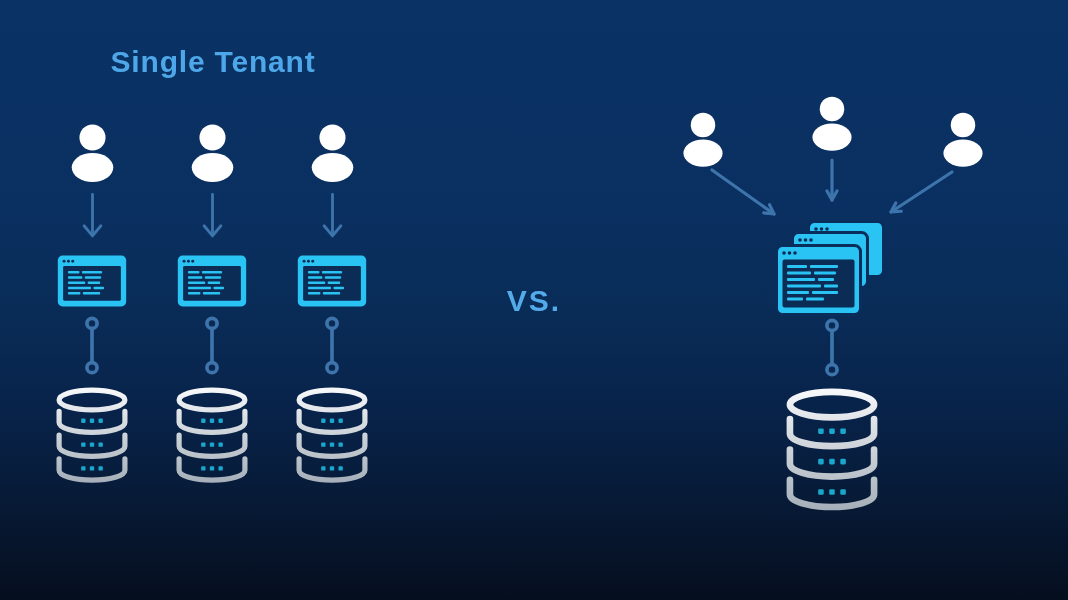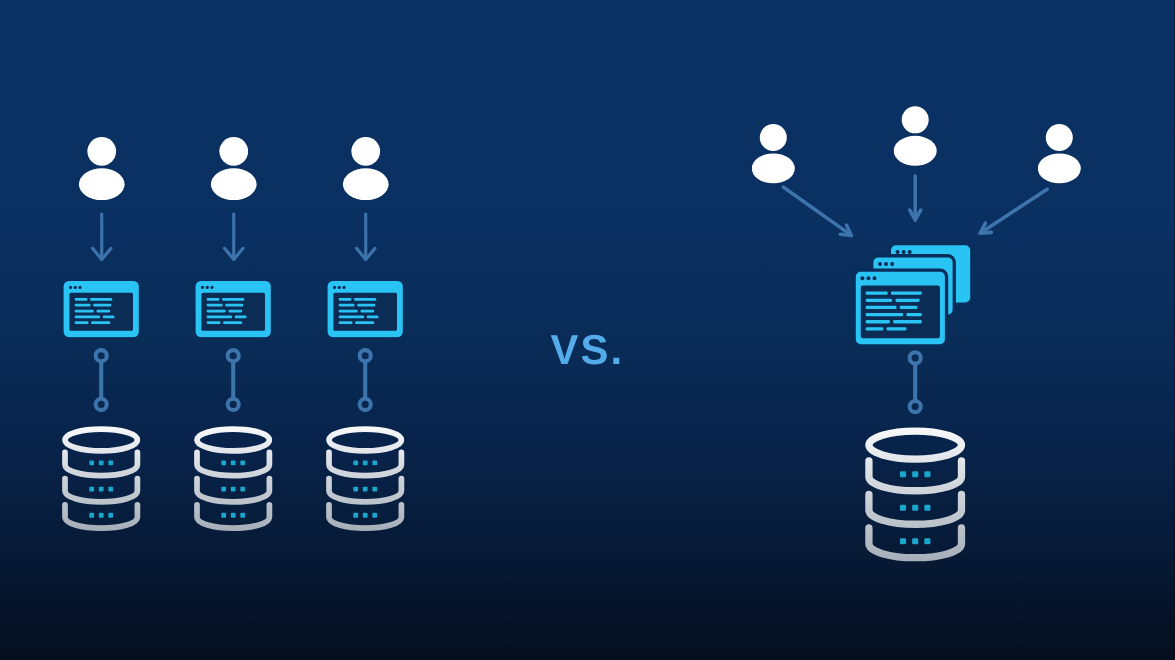--- a/index.html
+++ b/index.html
@@ -19,23 +19,23 @@
     text-align:center;
     font-size:30px;
     font-weight:700;
     letter-spacing:0.8px;
     color:#4da7e9;
   }
   .title-left{left:58px;}
   .title-right{left:675px;}
   .vs{
     position:absolute;
-    left:479px;top:298px;width:110px;
+    left:479px;top:284px;width:110px;
     text-align:center;
-    font-size:38px;font-weight:700;
+    font-size:30px;font-weight:700;
     letter-spacing:2px;
     color:#54abe9;
   }
   .st-col{
     position:absolute;top:124px;width:84px;
     display:flex;flex-direction:column;align-items:center;
   }
   .st-col-1{left:50px;}
   .st-col-2{left:170px;}
   .st-col-3{left:290px;}
@@ -140,20 +140,21 @@
         <rect x="12" y="64.5" width="34" height="3" rx="1" fill="#29c3f4"></rect>
           <rect x="49" y="64.5" width="14" height="3" rx="1" fill="#29c3f4"></rect>
         <rect x="12" y="71" width="22" height="3" rx="1" fill="#29c3f4"></rect>
           <rect x="37" y="71" width="26" height="3" rx="1" fill="#29c3f4"></rect>
         <rect x="12" y="77.5" width="16" height="3" rx="1" fill="#29c3f4"></rect>
           <rect x="31" y="77.5" width="18" height="3" rx="1" fill="#29c3f4"></rect>
       </symbol>
     </defs>
   </svg>
 
+  <div class="title title-left">Single Tenant</div>
   <div class="vs">VS.</div>
 
   <div class="st-col st-col-1">
     <svg class="ic u-left">
         <use href="#icon-user"></use>
       </svg>
     <svg class="ic a-down">
         <use href="#icon-arrow-down"></use>
       </svg>
     <svg class="ic win">

